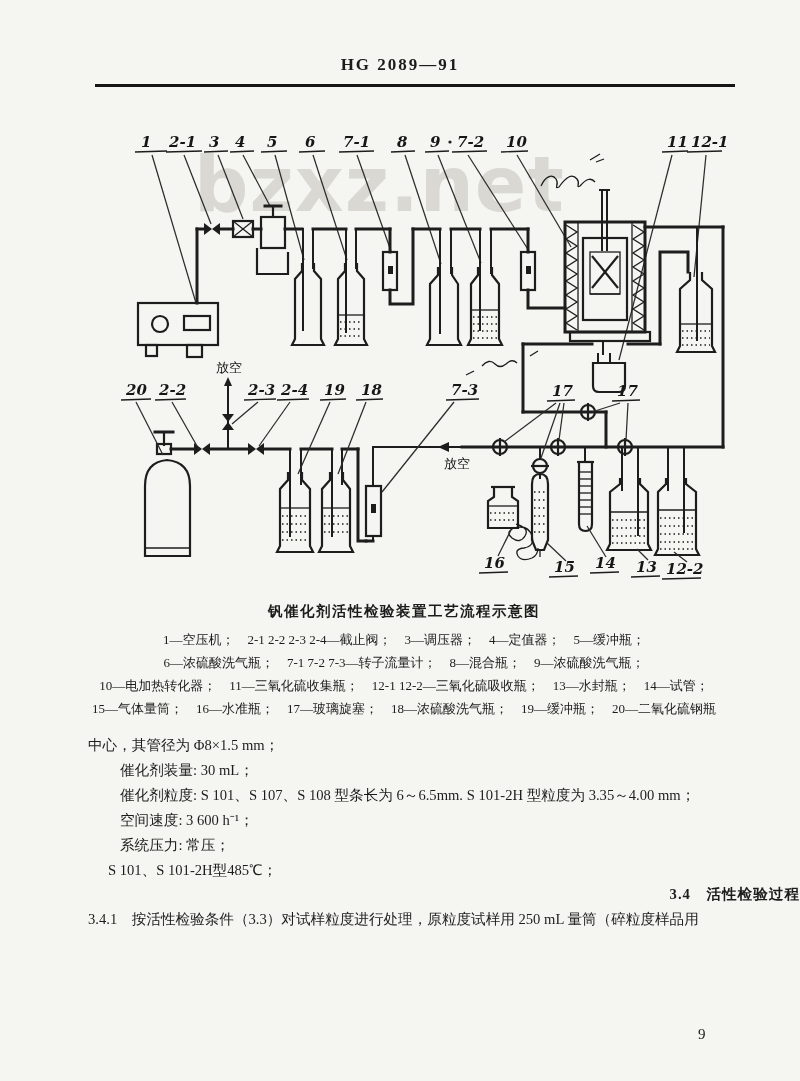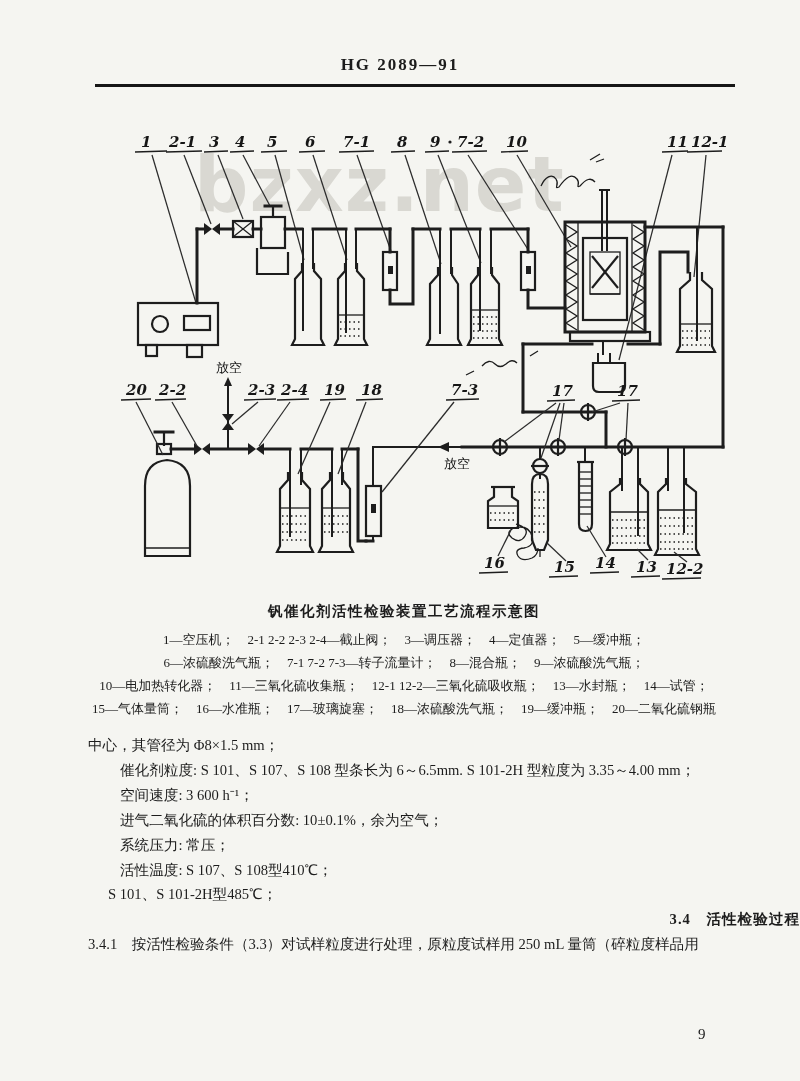--- a/index.html
+++ b/index.html
@@ -425,25 +425,24 @@
   <div class="cap">
     <div class="cap-title">钒催化剂活性检验装置工艺流程示意图</div>
     <div class="leg">1—空压机；　2-1 2-2 2-3 2-4—截止阀；　3—调压器；　4—定值器；　5—缓冲瓶；</div>
     <div class="leg">6—浓硫酸洗气瓶；　7-1 7-2 7-3—转子流量计；　8—混合瓶；　9—浓硫酸洗气瓶；</div>
     <div class="leg">10—电加热转化器；　11—三氧化硫收集瓶；　12-1 12-2—三氧化硫吸收瓶；　13—水封瓶；　14—试管；</div>
     <div class="leg">15—气体量筒；　16—水准瓶；　17—玻璃旋塞；　18—浓硫酸洗气瓶；　19—缓冲瓶；　20—二氧化硫钢瓶</div>
   </div>
 
   <div class="btxt">
     <div class="bl m0">中心，其管径为 Φ8×1.5 mm；</div>
+    <div class="bl m1">催化剂装量:  30 mL；</div>
     <div class="bl m1">催化剂粒度:  S 101、S 107、S 108 型条长为 6～6.5mm.  S 101-2H 型粒度为 3.35～4.00 mm；</div>
     <div class="bl m1">空间速度:  3 600 h⁻¹；</div>
-    <div class="bl m1">进气二氧化硫的体积百分数:  10±0.1%，余为空气；</div>
     <div class="bl m1">系统压力:  常压；</div>
-    <div class="bl m1">活性温度:  S 107、S 108型410℃；</div>
     <div class="bl m2">S 101、S 101-2H型485℃；</div>
     <div class="bl m0 bold">3.4　活性检验过程</div>
     <div class="bl m0">3.4.1　按活性检验条件（3.3）对试样粒度进行处理，原粒度试样用 250 mL 量筒（碎粒度样品用</div>
   </div>
 
   <div class="pgnum">9</div>
 
 </div>
 
 </body></html>

